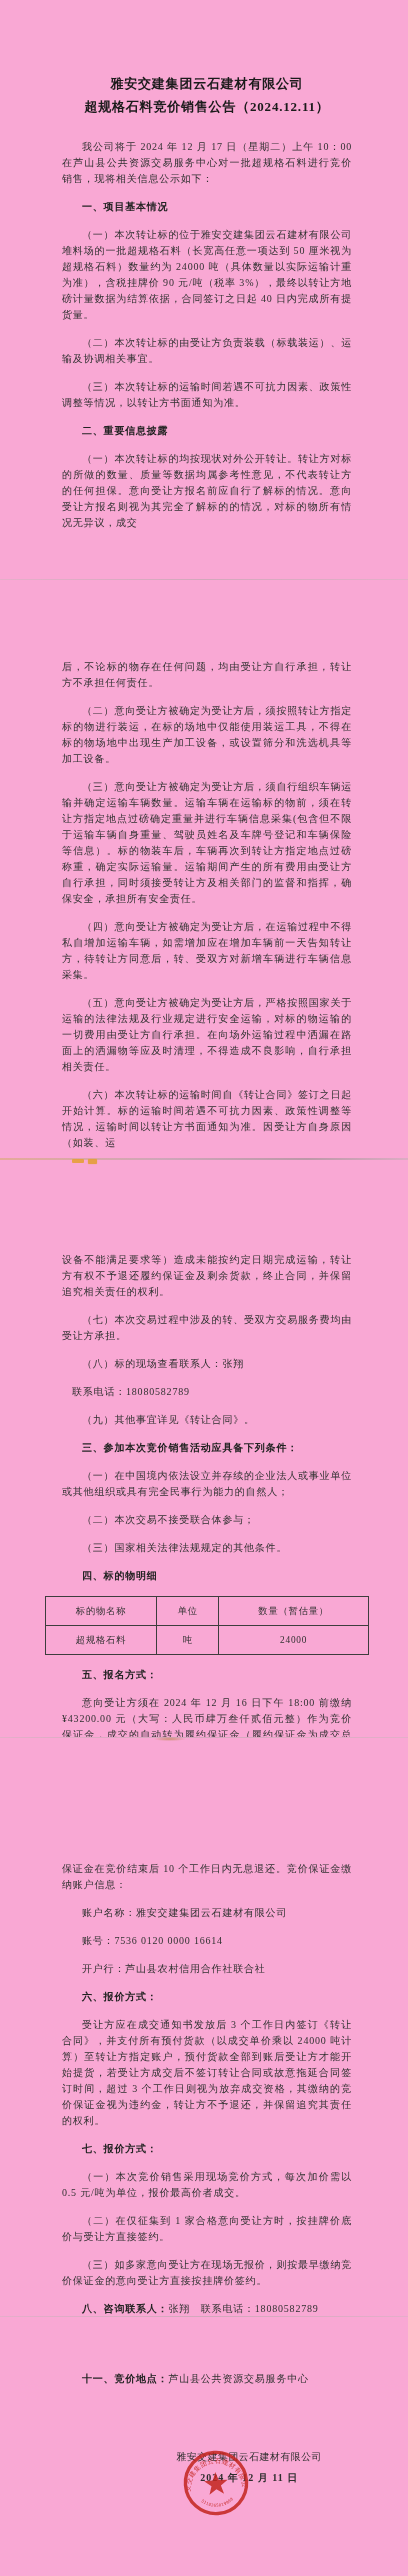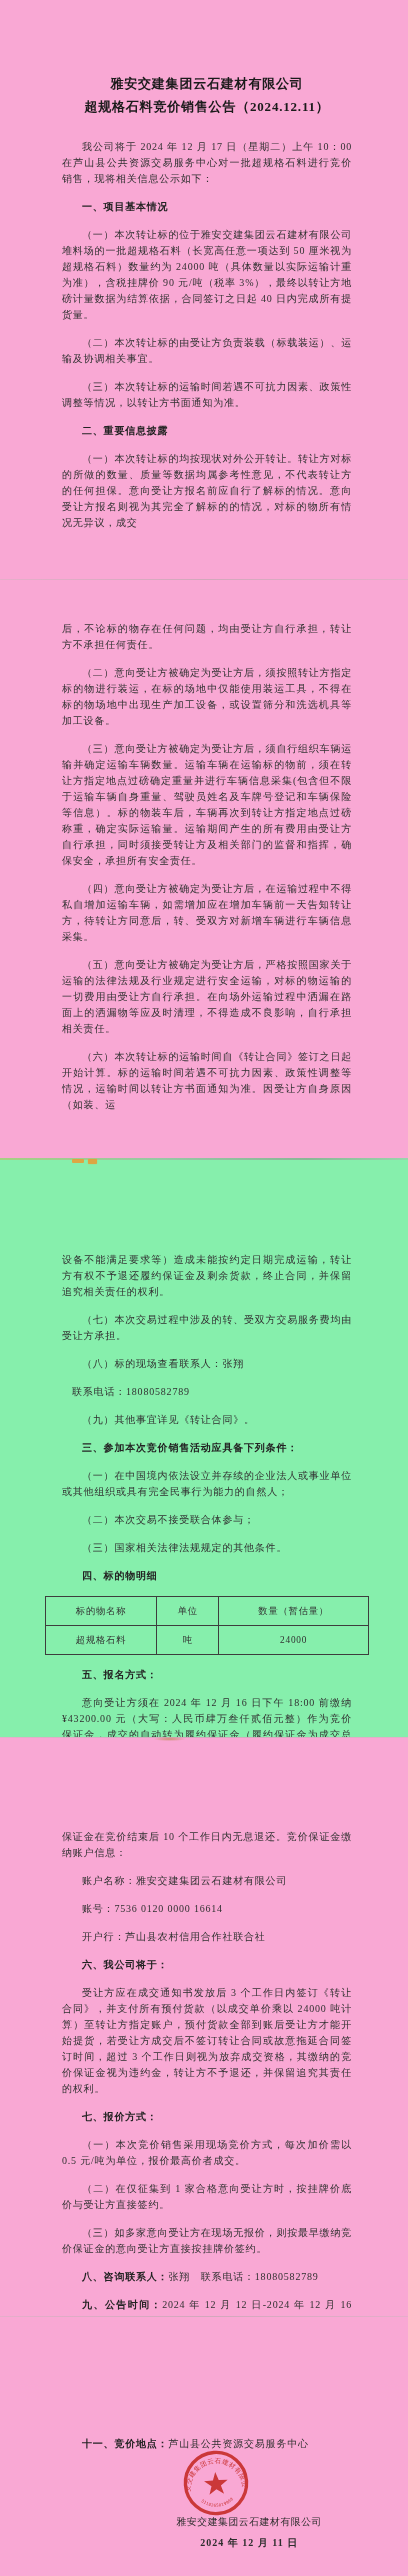--- a/index.html
+++ b/index.html
@@ -10,27 +10,27 @@
   }
   .doc{width:409px;}
   .page{
     position:relative;
     width:409px;
     height:579px;
     background:#f9a8d4;
     overflow:hidden;
     box-sizing:border-box;
   }
-  .page-3{background:#86efac;}
+  .page-3{background:#f9a8d4;}
   .page-body{padding:0 45px 0 50px;}
   .page-1 .page-body{padding-top:72px;}
-  .page-2 .page-body{padding-top:30px;}
+  .page-2 .page-body{padding-top:68px;}
   .page-3 .page-body{padding-top:82px;}
-  .page-4 .page-body{padding-top:80px;}
-  .page-5 .page-body{padding-top:108px;}
+  .page-4 .page-body{padding-top:112px;}
+  .page-5 .page-body{padding-top:43px;}
 
   .doc-title{
     text-align:center;
     font-weight:bold;
     font-size:13px;
     line-height:23px;
     letter-spacing:0.8px;
     color:#1b1b1b;
     margin-bottom:20.6px;
   }
@@ -177,21 +177,21 @@
   </div>
 
   <div class="page page-4">
     <div class="seam-line seam-soft"></div>
     <div class="stain"></div>
     <div class="page-body">
         <p class="para cont">保证金在竞价结束后 10 个工作日内无息退还。竞价保证金缴纳账户信息：</p>
         <p class="para">账户名称：雅安交建集团云石建材有限公司</p>
         <p class="para">账号：7536 0120 0000 16614</p>
         <p class="para">开户行：芦山县农村信用合作社联合社</p>
-        <p class="para heading">六、我公司将于：</p>
+        <p class="para heading">六、报价方式：</p>
         <p class="para">受让方应在成交通知书发放后 3 个工作日内签订《转让合同》，并支付所有预付货款（以成交单价乘以 24000 吨计算）至转让方指定账户，预付货款全部到账后受让方才能开始提货，若受让方成交后不签订转让合同或故意拖延合同签订时间，超过 3 个工作日则视为放弃成交资格，其缴纳的竞价保证金视为违约金，转让方不予退还，并保留追究其责任的权利。</p>
         <p class="para heading">七、报价方式：</p>
         <p class="para">（一）本次竞价销售采用现场竞价方式，每次加价需以 0.5 元/吨为单位，报价最高价者成交。</p>
         <p class="para">（二）在仅征集到 1 家合格意向受让方时，按挂牌价底价与受让方直接签约。</p>
         <p class="para">（三）如多家意向受让方在现场无报价，则按最早缴纳竞价保证金的意向受让方直接按挂牌价签约。</p>
         <p class="para"><span class="mixed-label">八、咨询联系人：</span><span class="mixed-text">张翔　联系电话：18080582789</span></p>
         <p class="para"><span class="mixed-label">九、公告时间：</span><span class="mixed-text">2024 年 12 月 12 日-2024 年 12 月 16 日</span></p>
         <p class="para"><span class="mixed-label">十、竞价时间：</span><span class="mixed-text">2024 年 12 月 17 日（星期二）上午 10:00</span></p>
       </div>
   </div>

